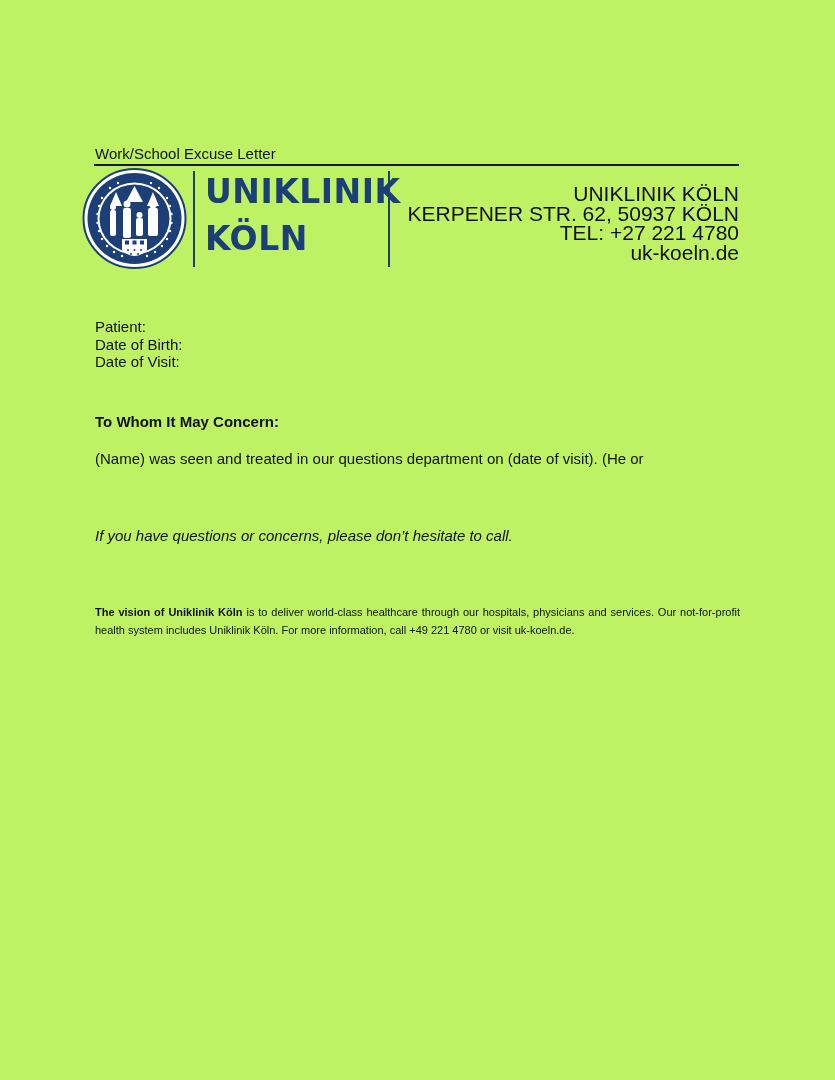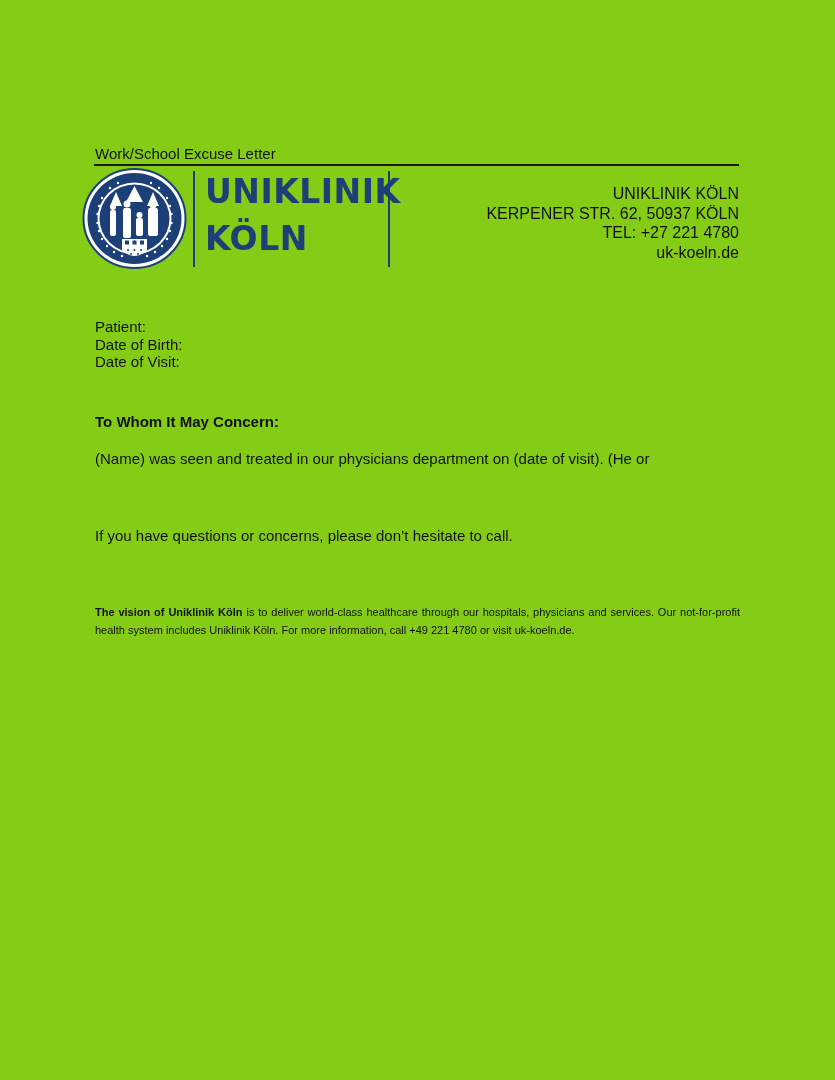--- a/index.html
+++ b/index.html
@@ -11,21 +11,21 @@
     }
     body {
       position: relative;
       font-family: "Liberation Sans", sans-serif;
       color: #000000;
     }
     .page {
       position: absolute;
       left: 0; top: 0;
       width: 835px; height: 1080px;
-      background: #84cc16;
+      background: #bef264;
     }
     .doc-title {
       position: absolute;
       left: 95px;
       top: 145px;
       font-size: 15px;
       line-height: 17px;
       color: #111;
     }
     .header-rule {
@@ -68,21 +68,21 @@
       letter-spacing: 0.5px;
     }
     .logo-word.line1 { top: 5px; font-size: 33px; line-height: 40px; }
     .logo-word.line2 { top: 52px; font-size: 33px; line-height: 40px; text-align: center; }
 
     .address {
       position: absolute;
       right: 96px;
       top: 184px;
       text-align: right;
-      font-size: 16px;
+      font-size: 21px;
       line-height: 19.5px;
       color: #111;
     }
     .address div { white-space: nowrap; }
 
     .fields {
       position: absolute;
       left: 95px;
       top: 318px;
       font-size: 15px;
@@ -106,20 +106,21 @@
       line-height: 18px;
       color: #111;
     }
     .contact-para {
       position: absolute;
       left: 95px;
       top: 527px;
       font-size: 15px;
       line-height: 18px;
       color: #111;
+      font-style: italic;
     }
     .vision-para {
       position: absolute;
       left: 95px;
       top: 603px;
       width: 645px;
       font-size: 11px;
       line-height: 18px;
       text-align: justify;
       color: #111;
@@ -209,20 +210,20 @@
 
   <div class="fields">
     <div>Patient:</div>
     <div>Date of Birth:</div>
     <div>Date of Visit:</div>
   </div>
 
   <div class="salutation">To Whom It May Concern:</div>
 
   <div class="body-para">
-    <div>(Name) was seen and treated in our physicians department on (date of visit). (He or</div>
+    <div>(Name) was seen and treated in our questions department on (date of visit). (He or</div>
   </div>
 
   <div class="contact-para">If you have questions or concerns, please don’t hesitate to call.</div>
 
   <div class="vision-para"><b>The vision of Uniklinik Köln</b><span> is to deliver world-class healthcare through our hospitals, physicians and services. Our not-for-profit health system includes Uniklinik Köln. For more information, call +49 221 4780 or visit uk-koeln.de.</span></div>
 
 </div>
 
 </body></html>

